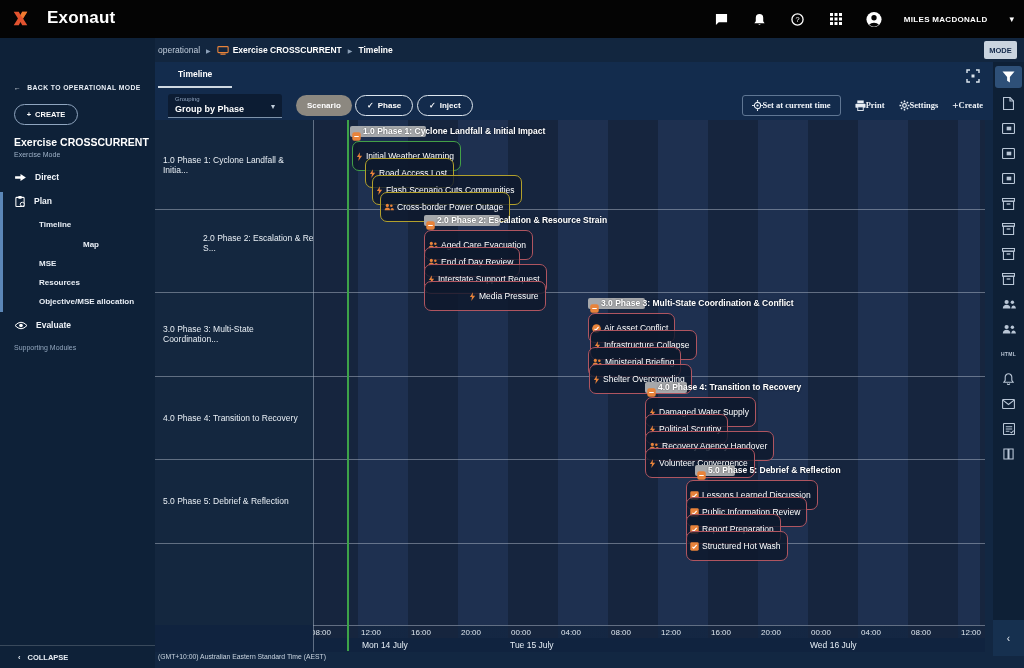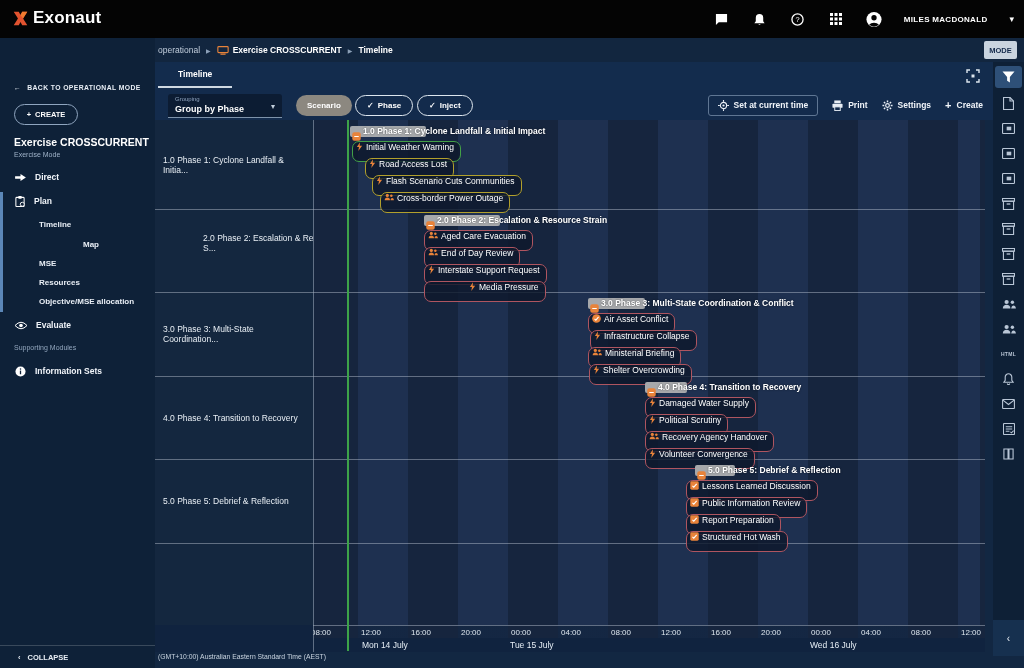--- a/index.html
+++ b/index.html
@@ -1,21 +1,21 @@
 <!DOCTYPE html>
 <html><head>
 <meta charset="utf-8">
 <style>
   * { margin:0; padding:0; box-sizing:border-box; }
   body { background:#05080d; font-family:"Liberation Sans", sans-serif; }
   #app { position:relative; width:1024px; height:668px; background:#0D1E36; overflow:hidden; color:#fff; }
 
   
   .topbar { position:absolute; left:0; top:0; width:1024px; height:38px; background:#040404; z-index:20; }
-  .logo { position:absolute; left:12px; top:8px; display:flex; align-items:center; gap:4px; }
+  .logo { position:absolute; left:12px; top:8px; display:flex; align-items:center; gap:18px; }
   .logo-text { font-size:17px; font-weight:bold; color:#fff; letter-spacing:.2px; }
   .top-icons { position:absolute; right:10px; top:0; height:38px; display:flex; align-items:center; gap:22px; }
   .top-icons .tico { width:16px; height:16px; display:flex; align-items:center; justify-content:center; cursor:pointer; }
   .user-name { font-size:8px; font-weight:bold; color:#fff; letter-spacing:.3px; }
   .chev { font-size:9px; color:#fff; }
 
   
   .sidebar { position:absolute; left:0; top:38px; width:155px; height:630px; background:#0E2138; z-index:10; }
   .back-link { position:absolute; left:14px; top:46px; font-size:6.8px; font-weight:bold; color:#E8EEF5; letter-spacing:.4px; display:flex; gap:6px; align-items:center; cursor:pointer; }
   .create-btn { position:absolute; left:14px; top:66px; width:64px; height:21px; border:1px solid #8FA5BF; border-radius:11px; display:flex; align-items:center; justify-content:center; gap:4px; font-size:7.5px; font-weight:bold; color:#fff; cursor:pointer; }
@@ -42,41 +42,41 @@
   .toolbar { position:absolute; left:155px; top:90px; width:838px; height:30px; background:#132B4C; }
   .grouping { position:absolute; left:13px; top:4px; width:114px; height:24px; background:#0C1C33; border-radius:3px 3px 0 0; border-bottom:1px solid #7E93AB; cursor:pointer; }
   .grouping .glabel { position:absolute; left:7px; top:2px; font-size:6px; color:#8FA3BD; }
   .grouping .gvalue { position:absolute; left:7px; top:10px; font-size:9px; font-weight:bold; color:#fff; }
   .grouping .gcaret { position:absolute; right:7px; top:8px; font-size:8px; color:#C3CFDD; }
   .chip { position:absolute; top:5px; height:21px; border-radius:11px; display:flex; align-items:center; gap:4px; padding:0 11px; font-size:8px; font-weight:bold; color:#fff; cursor:pointer; }
   .chip.solid { background:#8C8880; }
   .chip.outline { border:1px solid #DDE6EE; background:transparent; }
   .chip .ck { font-size:8px; }
   .tb-right { position:absolute; right:10px; top:0; height:30px; display:flex; align-items:center; gap:14px; }
-  .tb-btn { display:flex; align-items:center; gap:5px; font-size:8.5px; font-weight:bold; color:#F0F4F9; cursor:pointer; }
+  .tb-btn { display:flex; align-items:center; font-size:8.5px; font-weight:bold; color:#F0F4F9; cursor:pointer;font-family:Liberation Serif, serif; }
   .tb-btn.boxed { border:1px solid #5F7693; border-radius:3px; padding:4px 9px; }
   .plus { font-size:11px; font-weight:bold; }
 
   
   #chart { position:absolute; left:155px; top:120px; width:830px; height:505px; }
   #row-labels { position:absolute; left:0; top:0; width:158px; height:505px; background:#14273F; }
   .rlabel { position:absolute; left:8px; width:145px; font-size:8.5px; color:#E9EFF5; display:flex; align-items:center; }
   #plot { position:absolute; left:158px; top:0; width:672px; height:505px; overflow:hidden;
           background:repeating-linear-gradient(90deg,#16253E 0 50px,#1E3050 50px 100px);
           background-position:-5px 0; }
   .hline { position:absolute; left:0; width:830px; height:1px; background:rgba(190,200,212,.45); z-index:4; }
   .vdivider { position:absolute; left:313px; top:120px; width:1px; height:532px; background:rgba(160,175,192,.55); z-index:6; }
   .nowline { position:absolute; left:347px; top:120px; width:2px; height:531px; background:#3DA349; z-index:5; }
 
   .phasebar { position:absolute; height:11px; z-index:6; cursor:pointer; }
   .phasebar .bar { position:absolute; left:0; top:0; height:11px; background:#A6A8AB; border-radius:2px; }
   .phasebar .picon { position:absolute; left:2px; top:1px; width:9px; height:9px; }
   .phasebar .ptext { position:absolute; left:13px; top:0; line-height:11px; font-size:8.5px; font-weight:bold; color:#fff; white-space:nowrap; text-shadow:0 0 2px rgba(0,0,0,.55); }
 
-  .pill { position:absolute; height:21px; display:inline-flex; gap:3px; padding:0 6px 0 3px; border:1px solid #fff; border-radius:7px; background:rgba(13,24,44,.82); font-size:8.5px; color:#fff; white-space:nowrap; z-index:6; cursor:pointer; }
+  .pill { position:absolute; height:30px; display:inline-flex; align-items:center; gap:3px; padding:0 6px 0 3px; border:1px solid #fff; border-radius:7px; background:rgba(13,24,44,.82); font-size:8.5px; color:#fff; white-space:nowrap; z-index:6; cursor:pointer; }
   .pill svg { flex:0 0 auto; }
 
   
   .axis-left { position:absolute; left:155px; top:625px; width:158px; height:27px; background:#10233F; }
   #axis-ticks { position:absolute; left:313px; top:625px; width:672px; height:13px; overflow:hidden;
                 background:repeating-linear-gradient(90deg,#16253E 0 50px,#24365433 50px 100px), #10233F;
                 background-position:-5px 0; border-top:1px solid rgba(190,200,212,.45); }
   .tick-label { position:absolute; top:2px; font-size:8px; color:#DDE6EE; }
   #axis-dates { position:absolute; left:313px; top:638px; width:672px; height:14px; background:#10233F; overflow:hidden; }
   .date-label { position:absolute; top:2px; font-size:8.5px; color:#E6EEF5; }
@@ -193,28 +193,20 @@
         <span>Objective/MSE allocation</span>
       </div>
     <div class="nav-item" style="top:276px;">
       <svg width="12" height="9" viewBox="0 0 12 9">
           <path d="M0 4.5 Q6 -2 12 4.5 Q6 11 0 4.5 z" fill="none" stroke="#fff" stroke-width="1"></path>
           <circle cx="6" cy="4.5" r="1.8" fill="#fff"></circle>
         </svg>
       <span>Evaluate</span>
     </div>
     <div class="nav-section" style="top:306px;">Supporting Modules</div>
-    <div class="nav-item" style="top:322px;">
-      <svg width="11" height="11" viewBox="0 0 12 12">
-          <circle cx="6" cy="6" r="5.5" fill="#fff"></circle>
-          <rect x="5.3" y="5" width="1.4" height="4" fill="#0E2138"></rect>
-          <rect x="5.3" y="2.6" width="1.4" height="1.4" fill="#0E2138"></rect>
-        </svg>
-      <span>Information Sets</span>
-    </div>
     <div class="sidebar-footer">
       <span>‹</span>
       <span>COLLAPSE</span>
     </div>
   </div>
 
   <div class="crumb-row">
     <span class="crumb">operational</span>
     <span class="crumb-sep">▶</span>
     <svg width="12" height="9" viewBox="0 0 14 10" style="margin-right:4px;">

